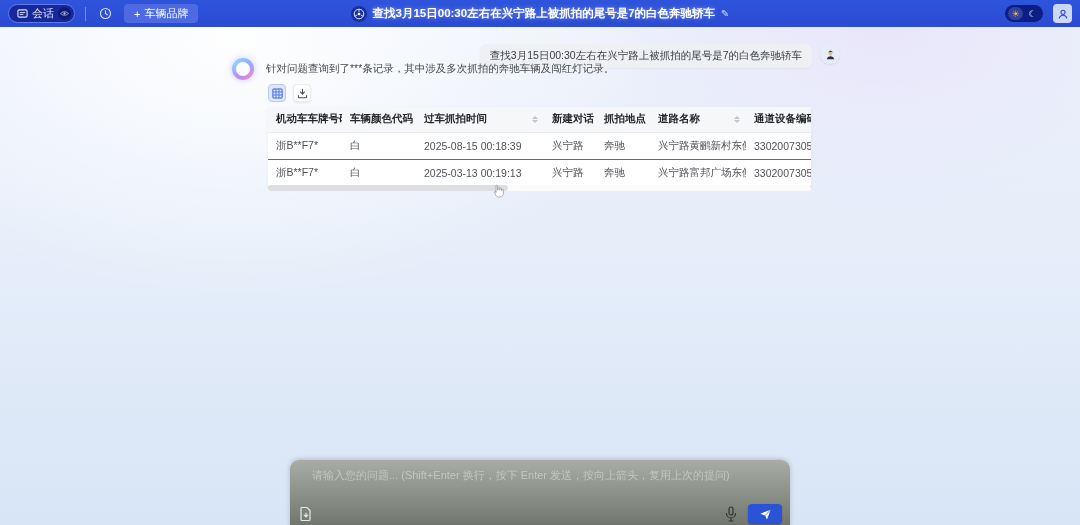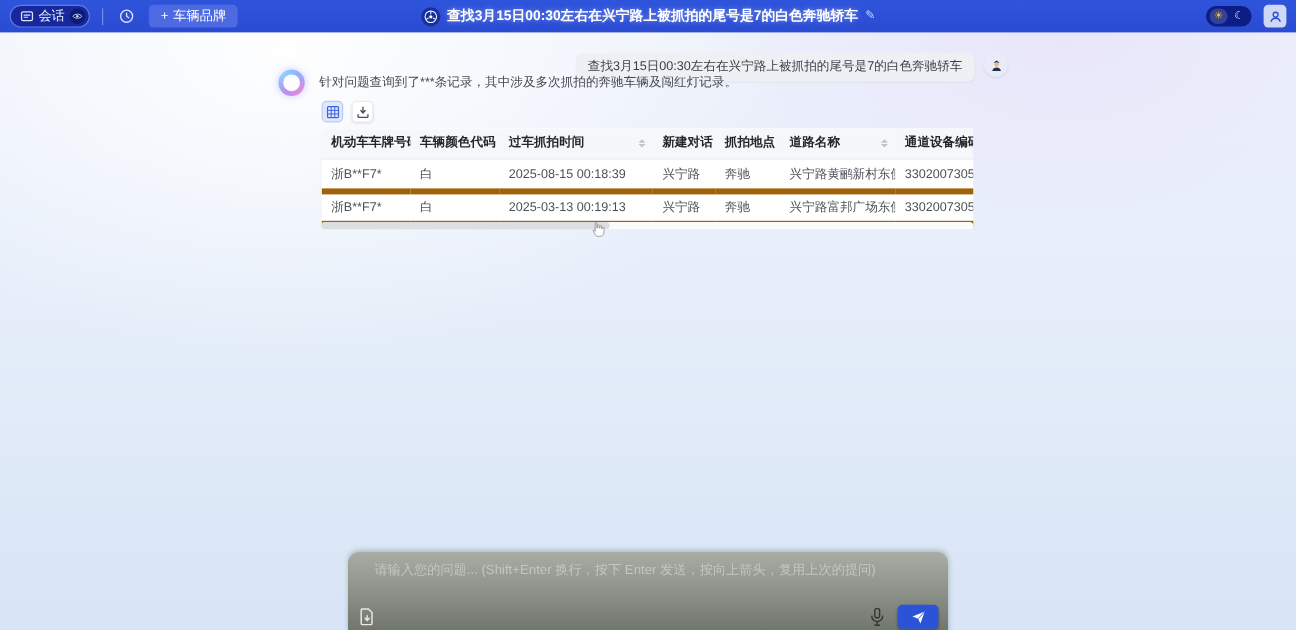--- a/index.html
+++ b/index.html
@@ -60,21 +60,21 @@
   .tool-table { background:#dfe8fb; border:1px solid #b9cbf4; }
   .tool-download { background:#ffffff; border:1px solid #ececec; box-shadow:0 1px 2px rgba(0,0,0,.08); }
 
   
   .grid-wrap { position:absolute; left:268px; top:107px; width:543px; background:#fff; overflow:hidden;
     box-shadow:0 1px 3px rgba(80,100,140,.08); }
   .grid { width:618px; border-collapse:collapse; table-layout:fixed; }
   .grid th { background:#f6f7f9; font-size:10.5px; font-weight:bold; color:#23262b; text-align:left;
     height:25px; padding:0 0 0 8px; border-bottom:1px solid #e8eaee; white-space:nowrap; overflow:hidden; }
   .grid td { font-size:10.5px; color:#4e5258; height:27px; padding:0 0 0 8px;
-    border-bottom:5px solid #a16207; white-space:nowrap; overflow:hidden; background:#fff; }
+    border-bottom:1px solid #a16207; white-space:nowrap; overflow:hidden; background:#fff; }
   .th-inner { display:flex; align-items:center; gap:4px; }
   .sort-icon { display:inline-flex; flex-direction:column; gap:1px; }
   .sort-icon i { width:0; height:0; border-left:3px solid transparent; border-right:3px solid transparent; }
   .sort-icon .up { border-bottom:3px solid #c0c4cc; }
   .sort-icon .dn { border-top:3px solid #c0c4cc; }
   .hscroll { position:absolute; left:268px; top:185px; width:543px; height:6px;
     background:#fbfbfc; border-radius:3px; }
   .hscroll .thumb { position:absolute; left:0; top:0; width:240px; height:6px;
     background:#dcdee2; border-radius:3px; cursor:pointer; }
 

